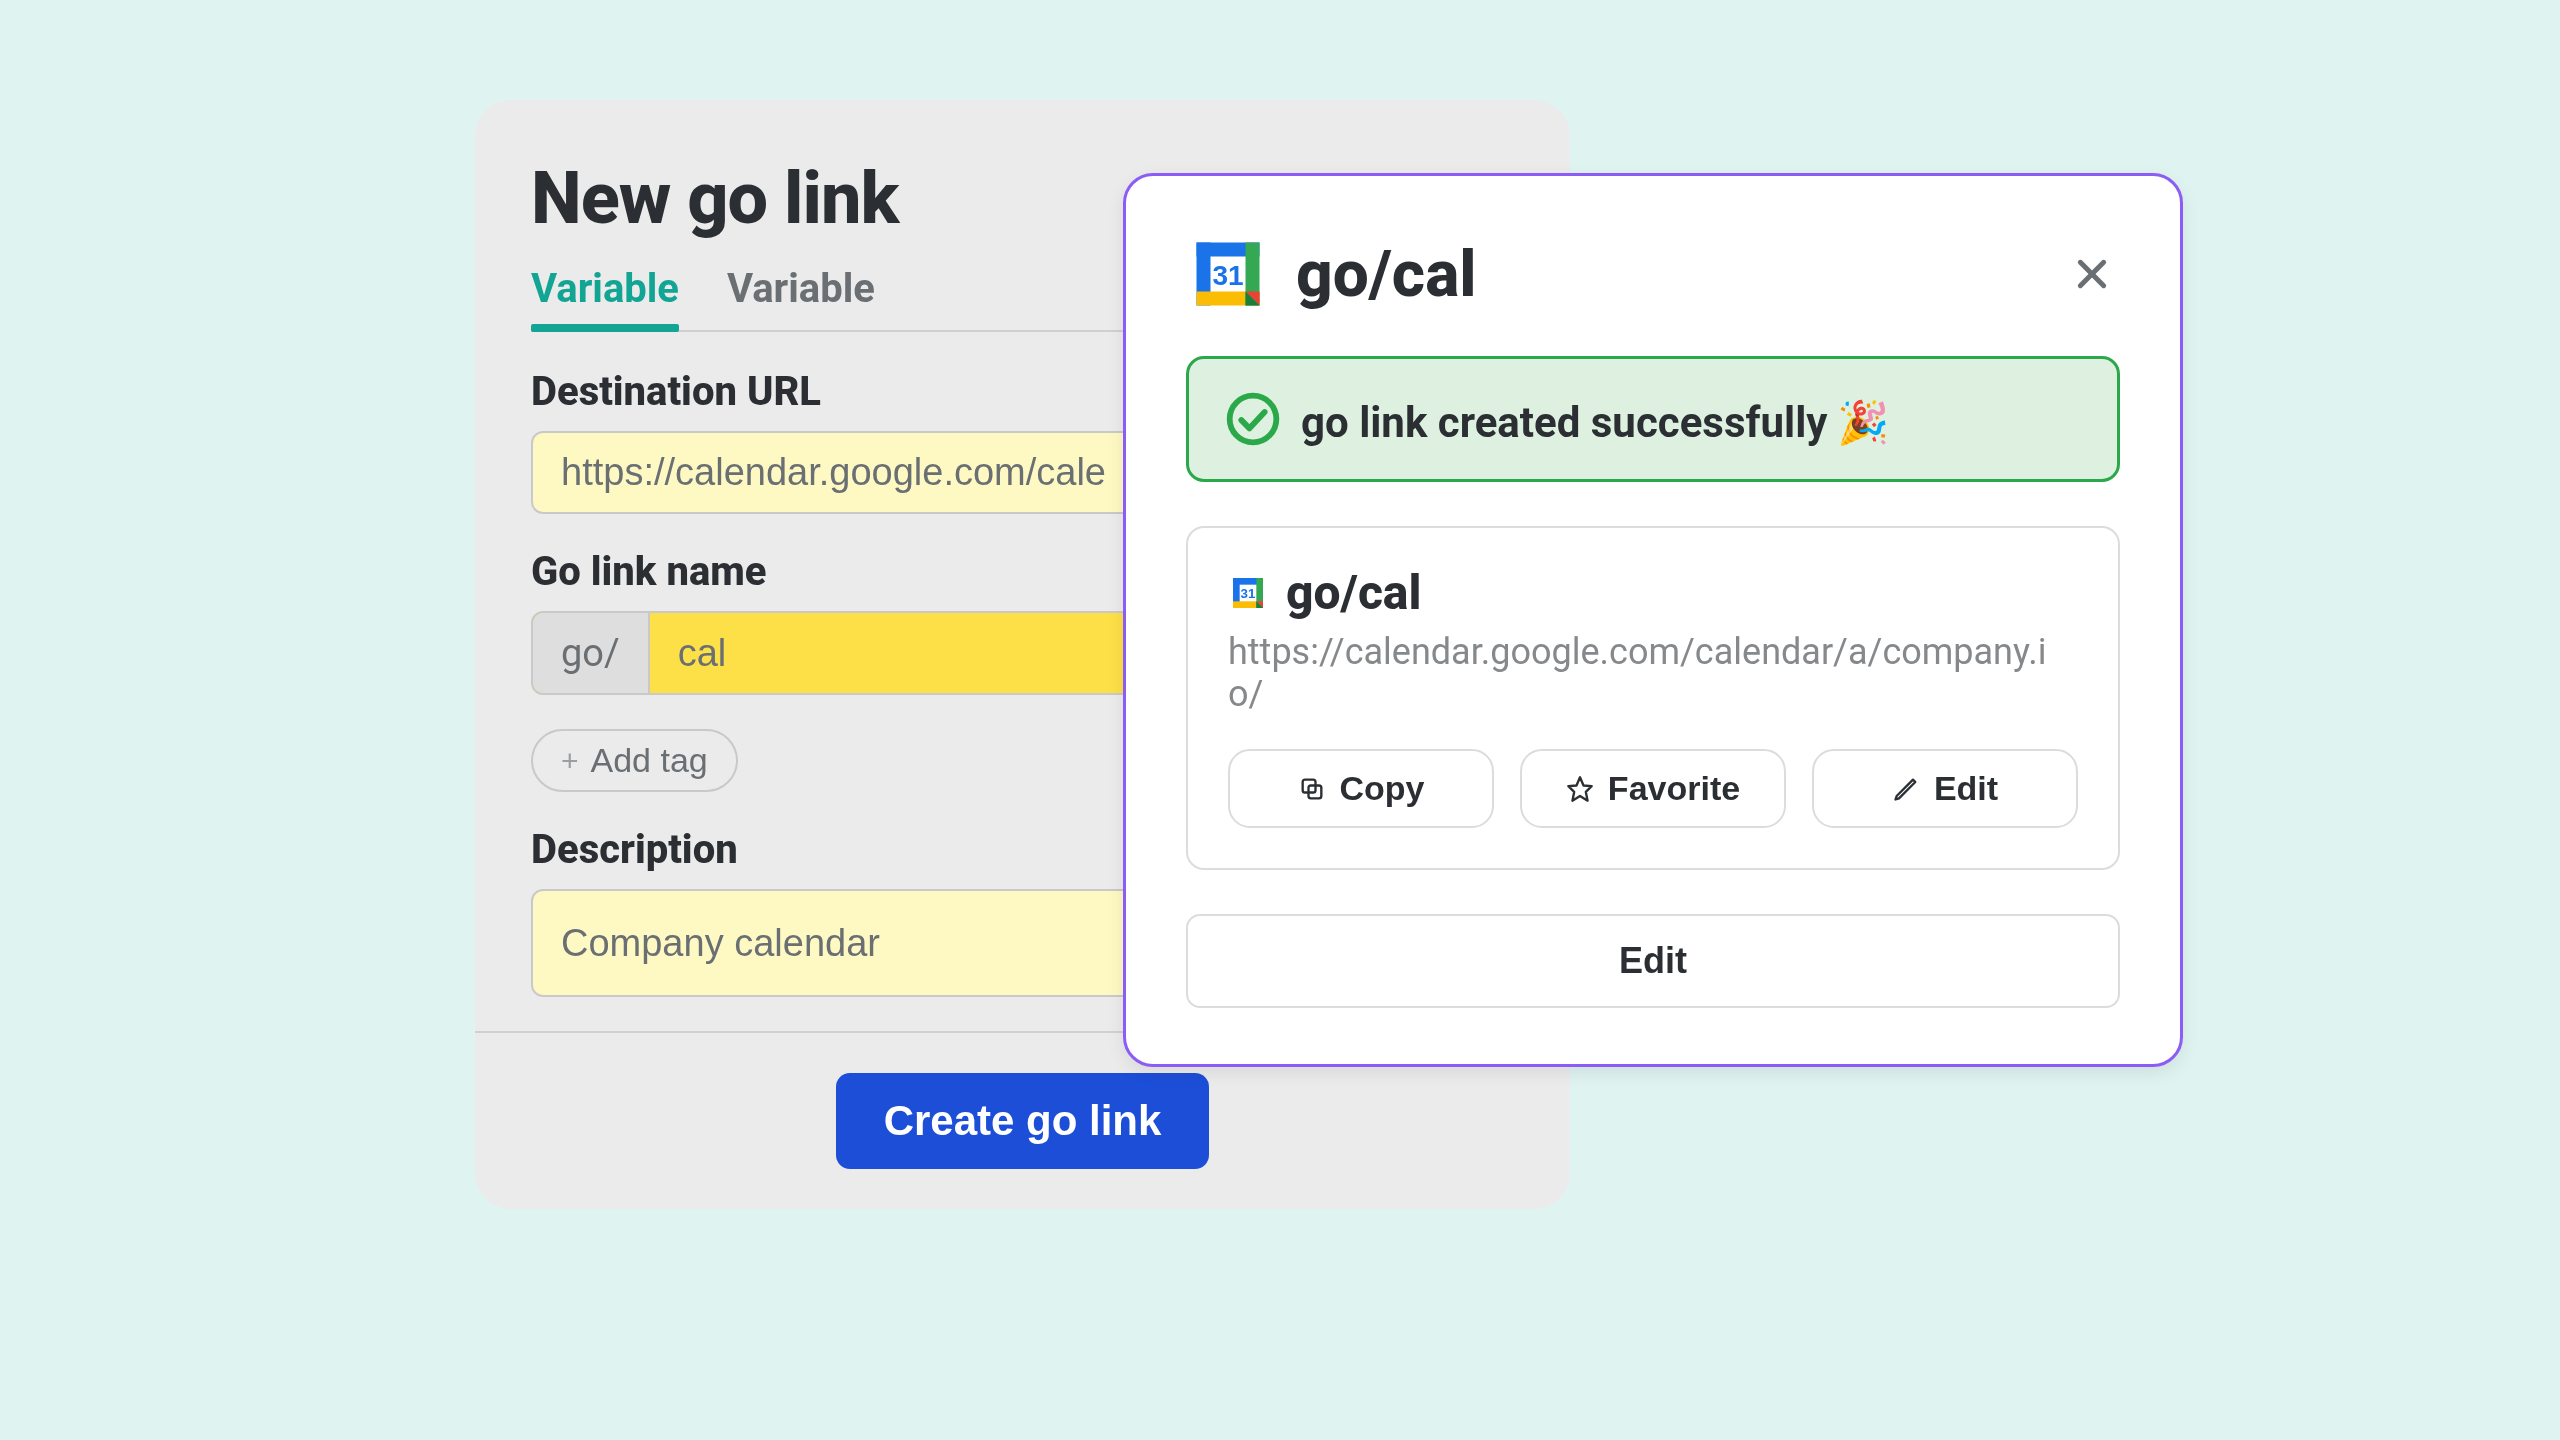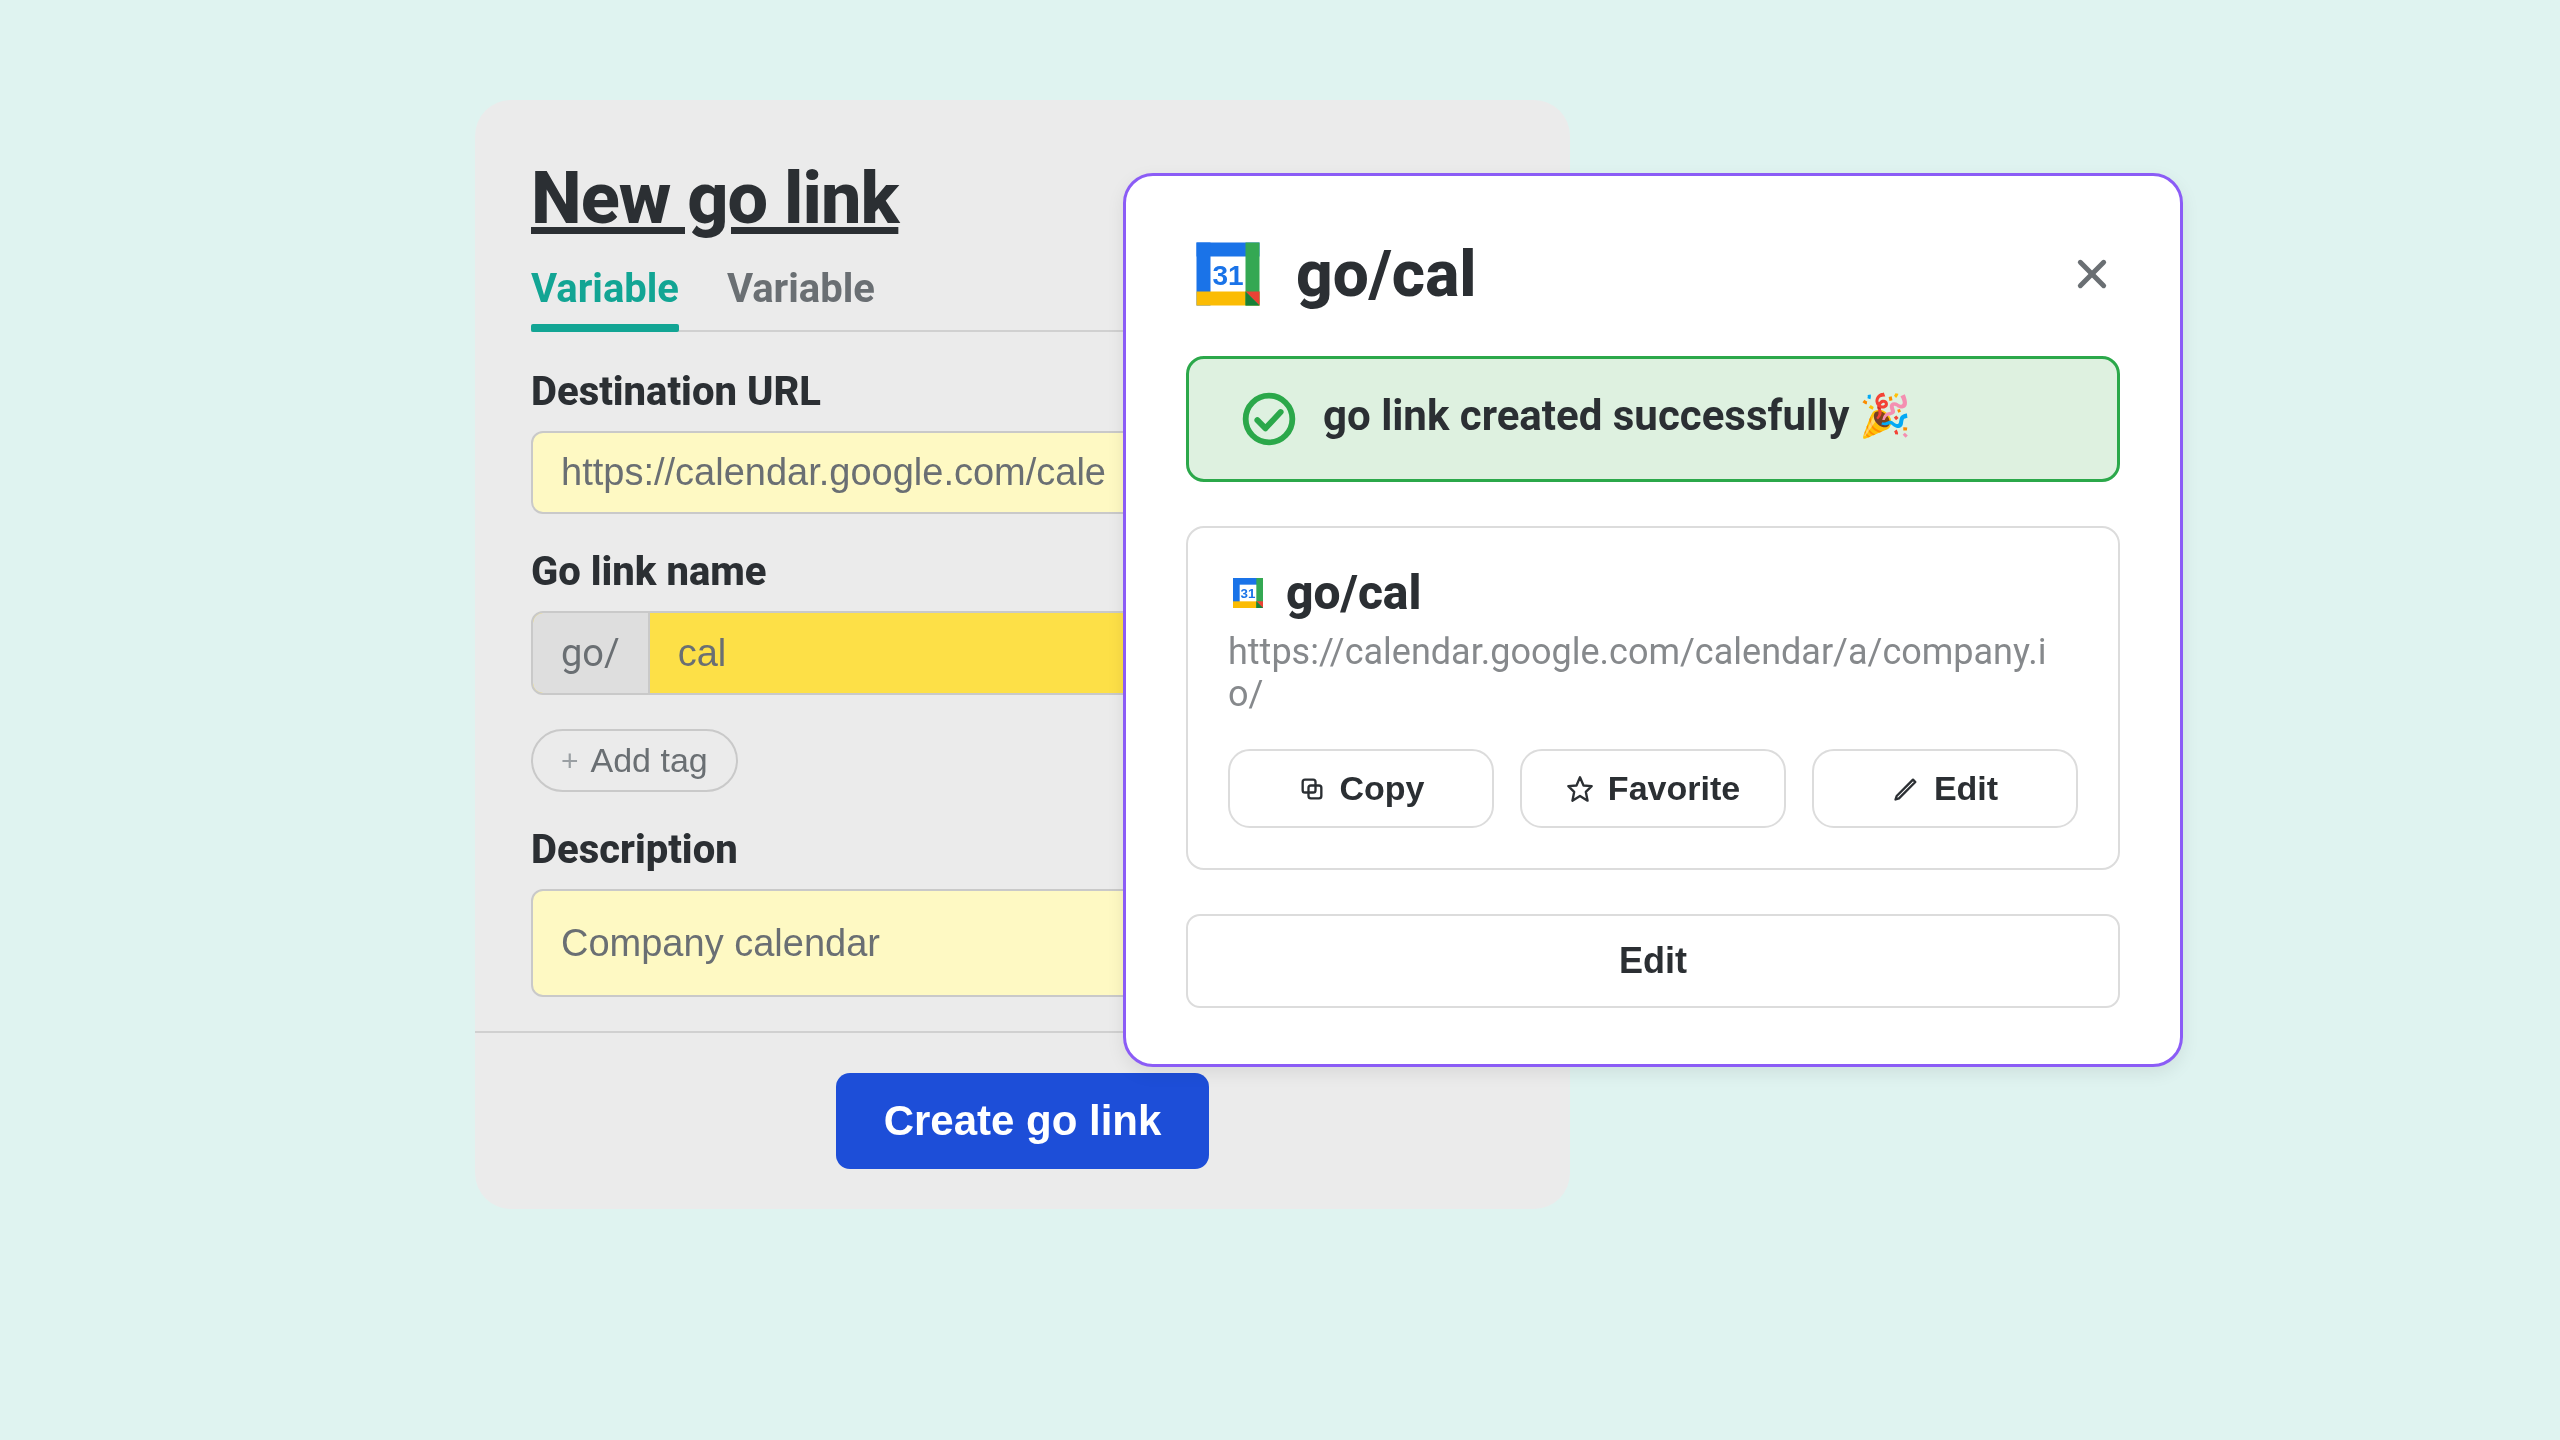--- a/index.html
+++ b/index.html
@@ -27,21 +27,20 @@
   background: #ebebeb;
   border-radius: 36px;
   padding: 56px 56px 40px 56px;
 }
 .form-title {
   font-size: 72px;
   font-weight: 800;
   letter-spacing: -1px;
   color: #2b2f33;
   margin-bottom: 24px;
-  text-decoration: underline;
 }
 .tabs {
   display: flex;
   gap: 48px;
   border-bottom: 2px solid #d0d0d0;
   margin-bottom: 36px;
 }
 .tab {
   font-size: 40px;
   font-weight: 700;
@@ -171,24 +170,24 @@
   background: none; border: none; cursor: pointer;
   color: #6a6f73;
   font-size: 52px;
   line-height: 1;
   padding: 8px;
 }
 .success-banner {
   border: 3px solid #2ba84a;
   background: #def1e0;
   border-radius: 18px;
-  padding: 32px 52px;
-  display: flex;
-  align-items: flex-start;
-  gap: 26px;
+  padding: 32px 36px;
+  display: flex;
+  align-items: flex-end;
+  gap: 20px;
   margin-bottom: 44px;
 }
 .success-text {
   font-size: 42px;
   font-weight: 700;
   color: #2b2f33;
 }
 .link-card {
   border: 2px solid #dcdcdc;
   border-radius: 18px;

